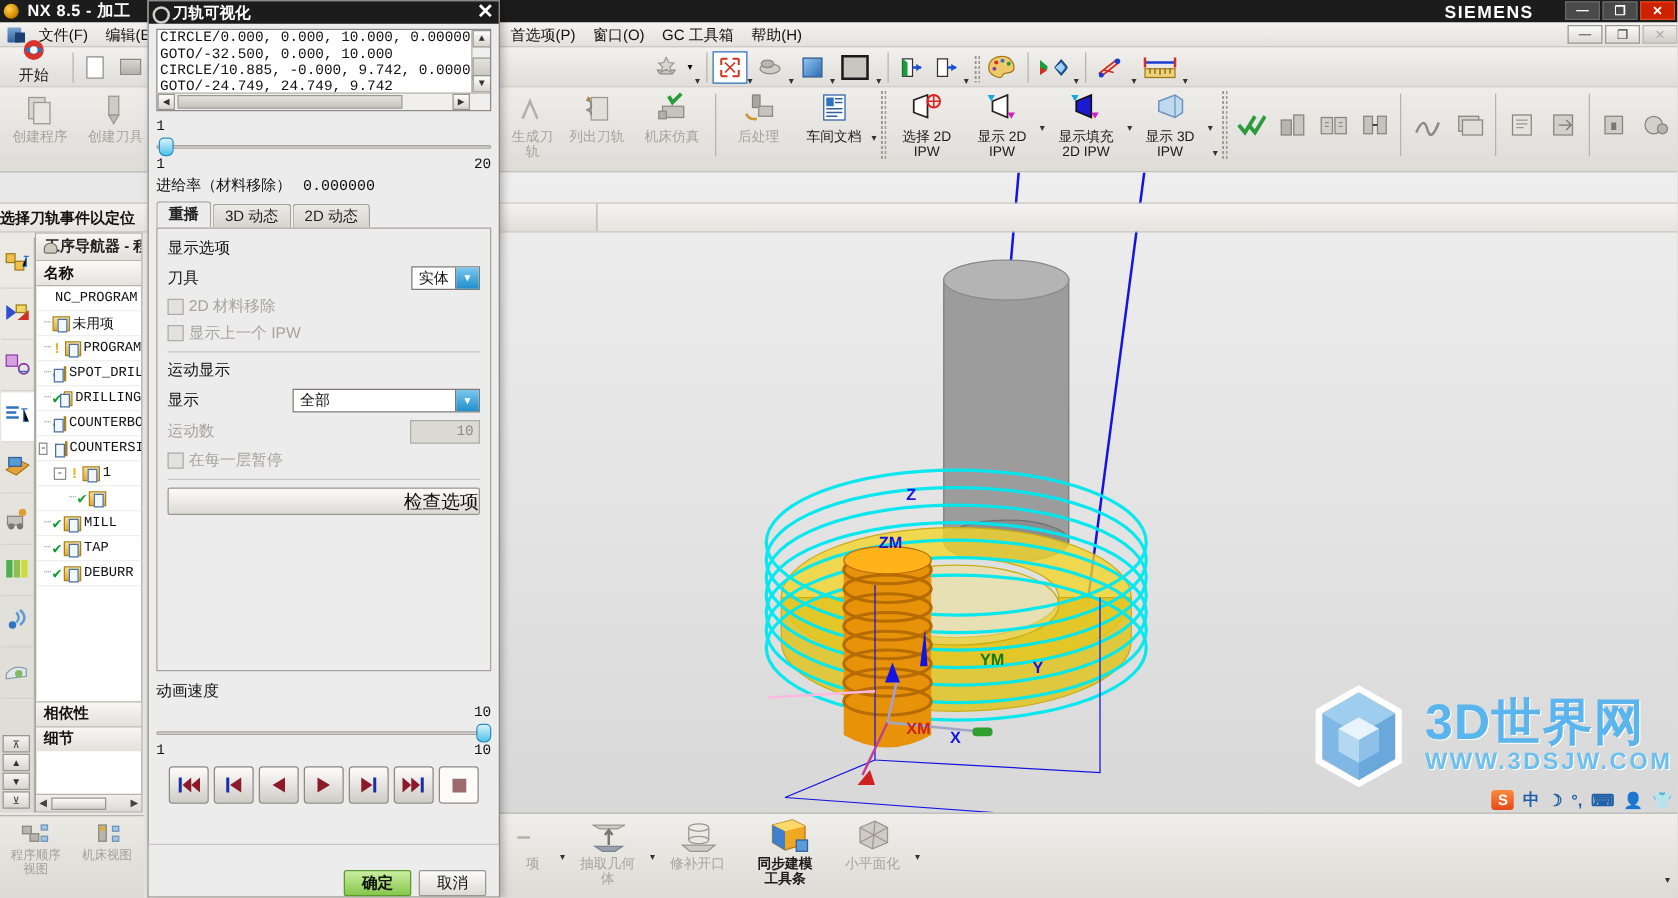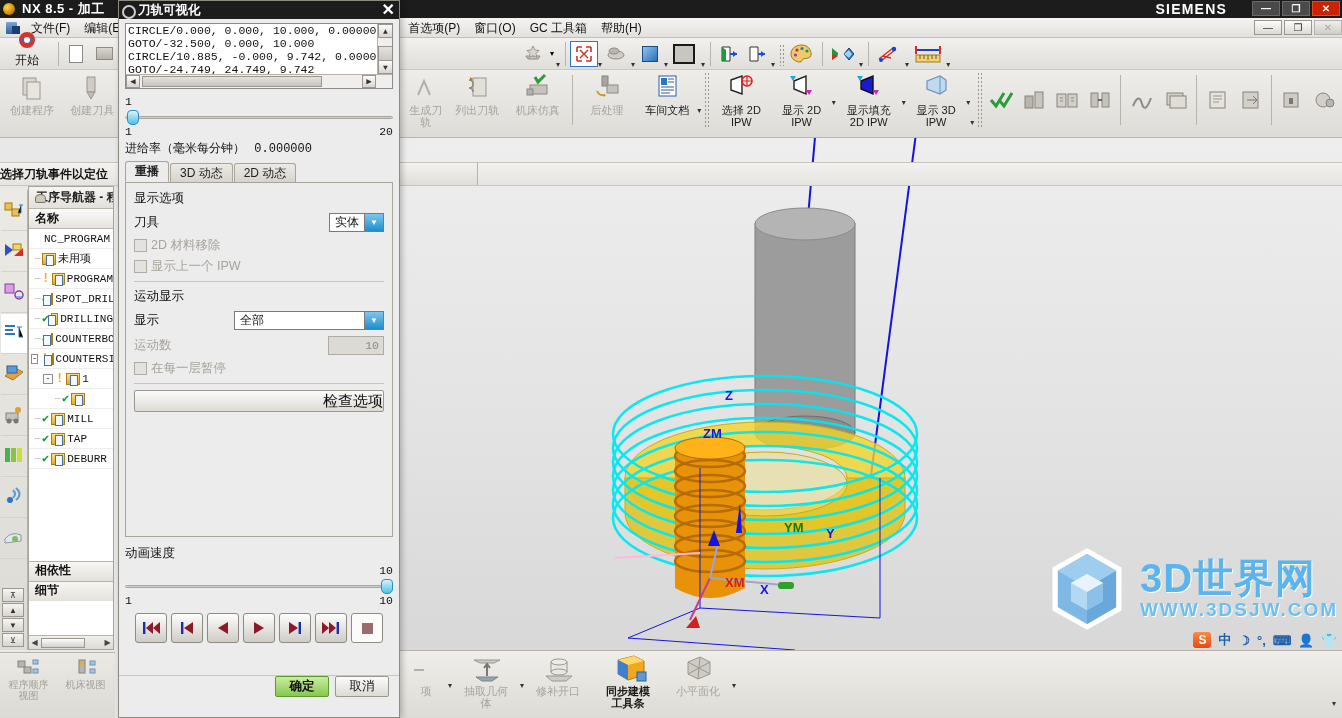--- a/index.html
+++ b/index.html
@@ -274,21 +274,21 @@
   .anim-title { font-size:12.5px; color:#111; margin-top:8px; }
   .playrow { display:flex; gap:4px; margin-top:6px; justify-content:center; }
   .pbtn { width:32px;height:30px; background: linear-gradient(#fdfdfc,#cfccc6);
           border:1px solid #8e8a82; border-radius:3px;
           display:flex; align-items:center; justify-content:center; }
   .pbtn.stop { background:#fbfbfa; }
   .stopsq { width:11px;height:11px;background:#9c6b6b; }
 
   .dlg-foot { position:absolute; left:0; right:0; bottom:0; height:42px;
               border-top:1px solid #c8c5bf; background:#ececec;
-              display:flex; align-items:flex-start; justify-content:flex-end; padding-right:10px; gap:6px; }
+              display:flex; align-items:flex-end; justify-content:flex-end; padding-right:10px; gap:6px; }
   .okbtn { width:54px;height:21px; background: linear-gradient(#c9eda0,#86c84c);
            border:1px solid #5d9a2e; border-radius:2px; font-size:12.5px; color:#111;
            display:flex;align-items:center;justify-content:center; font-weight:bold; }
   .cabtn { width:54px;height:21px; background: linear-gradient(#fbfbfa,#dcdad4);
            border:1px solid #9b978f; border-radius:2px; font-size:12.5px; color:#111;
            display:flex;align-items:center;justify-content:center; }
 
   
   .hintbar { position:absolute; left:0; top:162px; width:118px; height:24px;
      background: linear-gradient(#f3f2f0,#e6e4df); border-top:1px solid #c9c6c0;
@@ -1054,21 +1054,21 @@
           <div class="rail"></div>
           <div class="sld-knob" style="left:2px"></div>
         </div>
         <div class="sld-ends">
           <span>1</span>
           <span>20</span>
         </div>
       </div>
 
       <div class="feedrate">
-        <span>进给率（毫米每分钟）</span>
+        <span>进给率（材料移除）</span>
         <span class="v" style="margin-left:6px">0.000000</span>
       </div>
 
       <div class="tabs">
         <div class="tab active">
           <span>重播</span>
         </div>
         <div class="tab">
           <span>3D 动态</span>
         </div>

